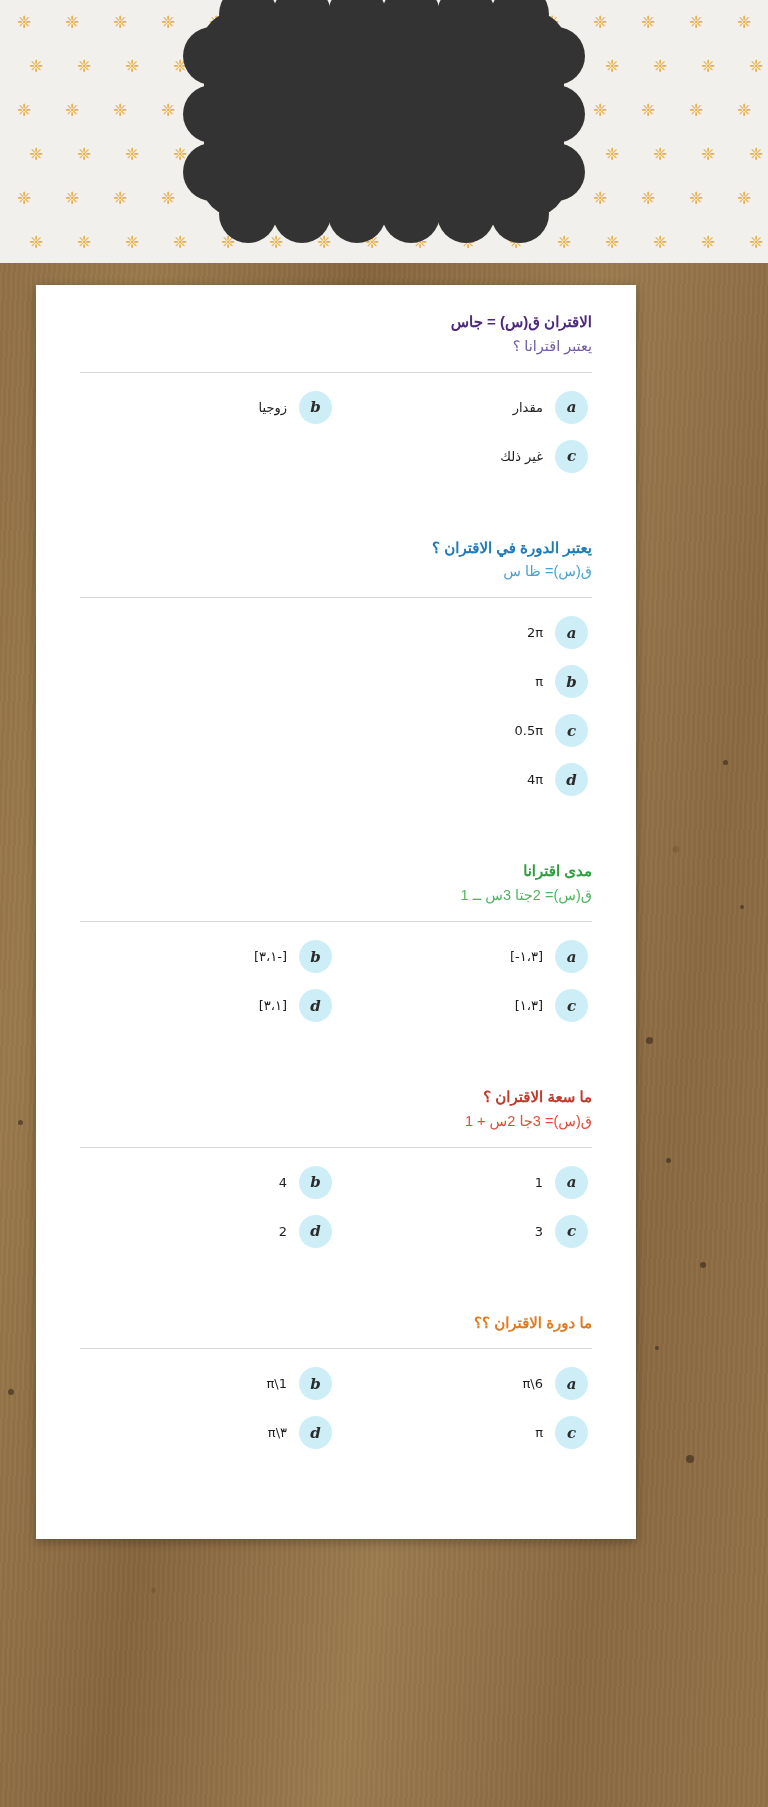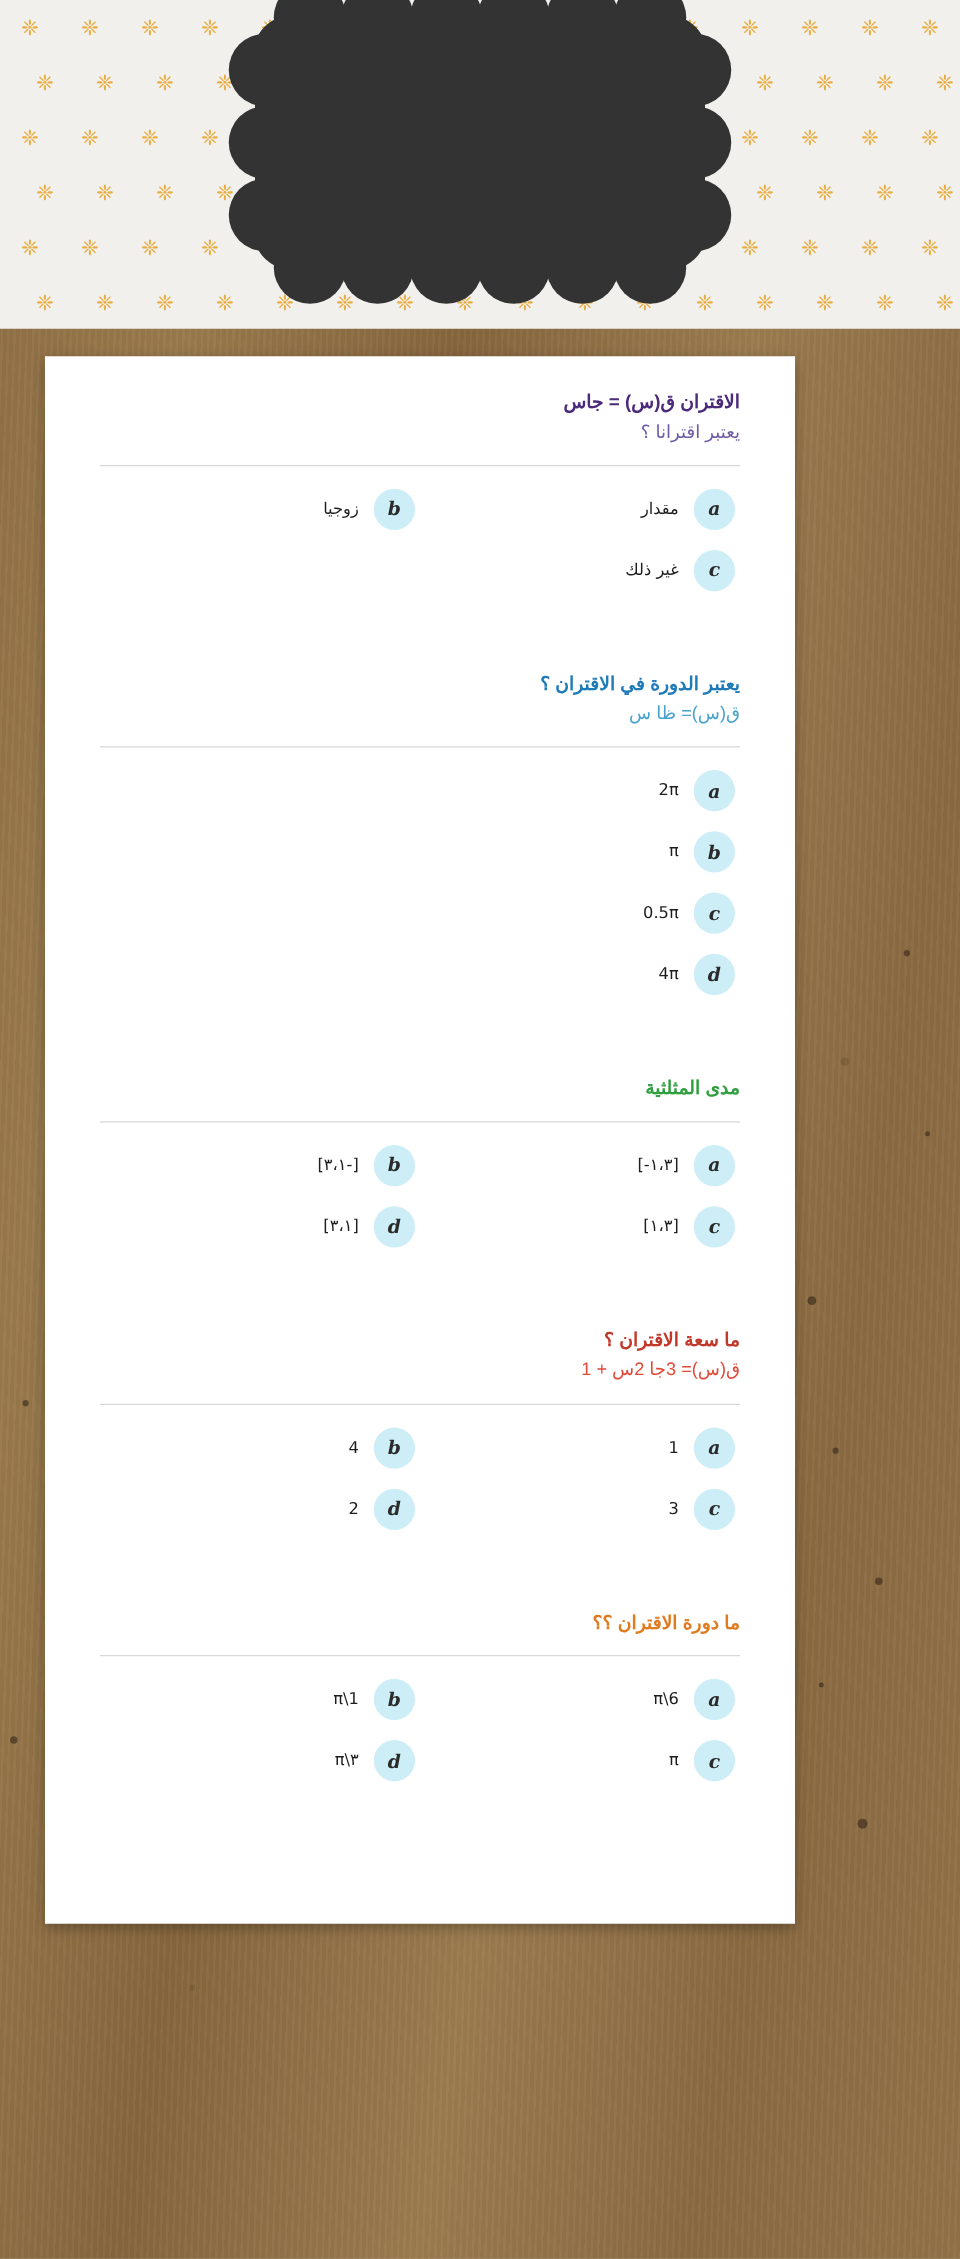--- a/index.html
+++ b/index.html
@@ -353,21 +353,22 @@
         </div>
         <div class="opt">
           <span class="bubble">d</span>
           <span class="opt-text">4π</span>
         </div>
       </div>
     </div>
     <div class="gap-lg"></div>
     <div class="q-block">
       <div class="q-head">
-        <p class="q-title" style="color: rgb(47, 158, 63);">مدى المثلثية</p>
+        <p class="q-title" style="color: rgb(47, 158, 63);">مدى اقترانا</p>
+        <p class="q-sub" style="color: rgb(82, 180, 95);">ق(س)= 2جتا 3س ــ 1</p>
       </div>
       <div class="divider"></div>
       <div class="options two-col">
         <div class="opt">
           <span class="bubble">a</span>
           <span class="opt-text">[١،٣-]</span>
         </div>
         <div class="opt">
           <span class="bubble">b</span>
           <span class="opt-text">[-٣،١]</span>

